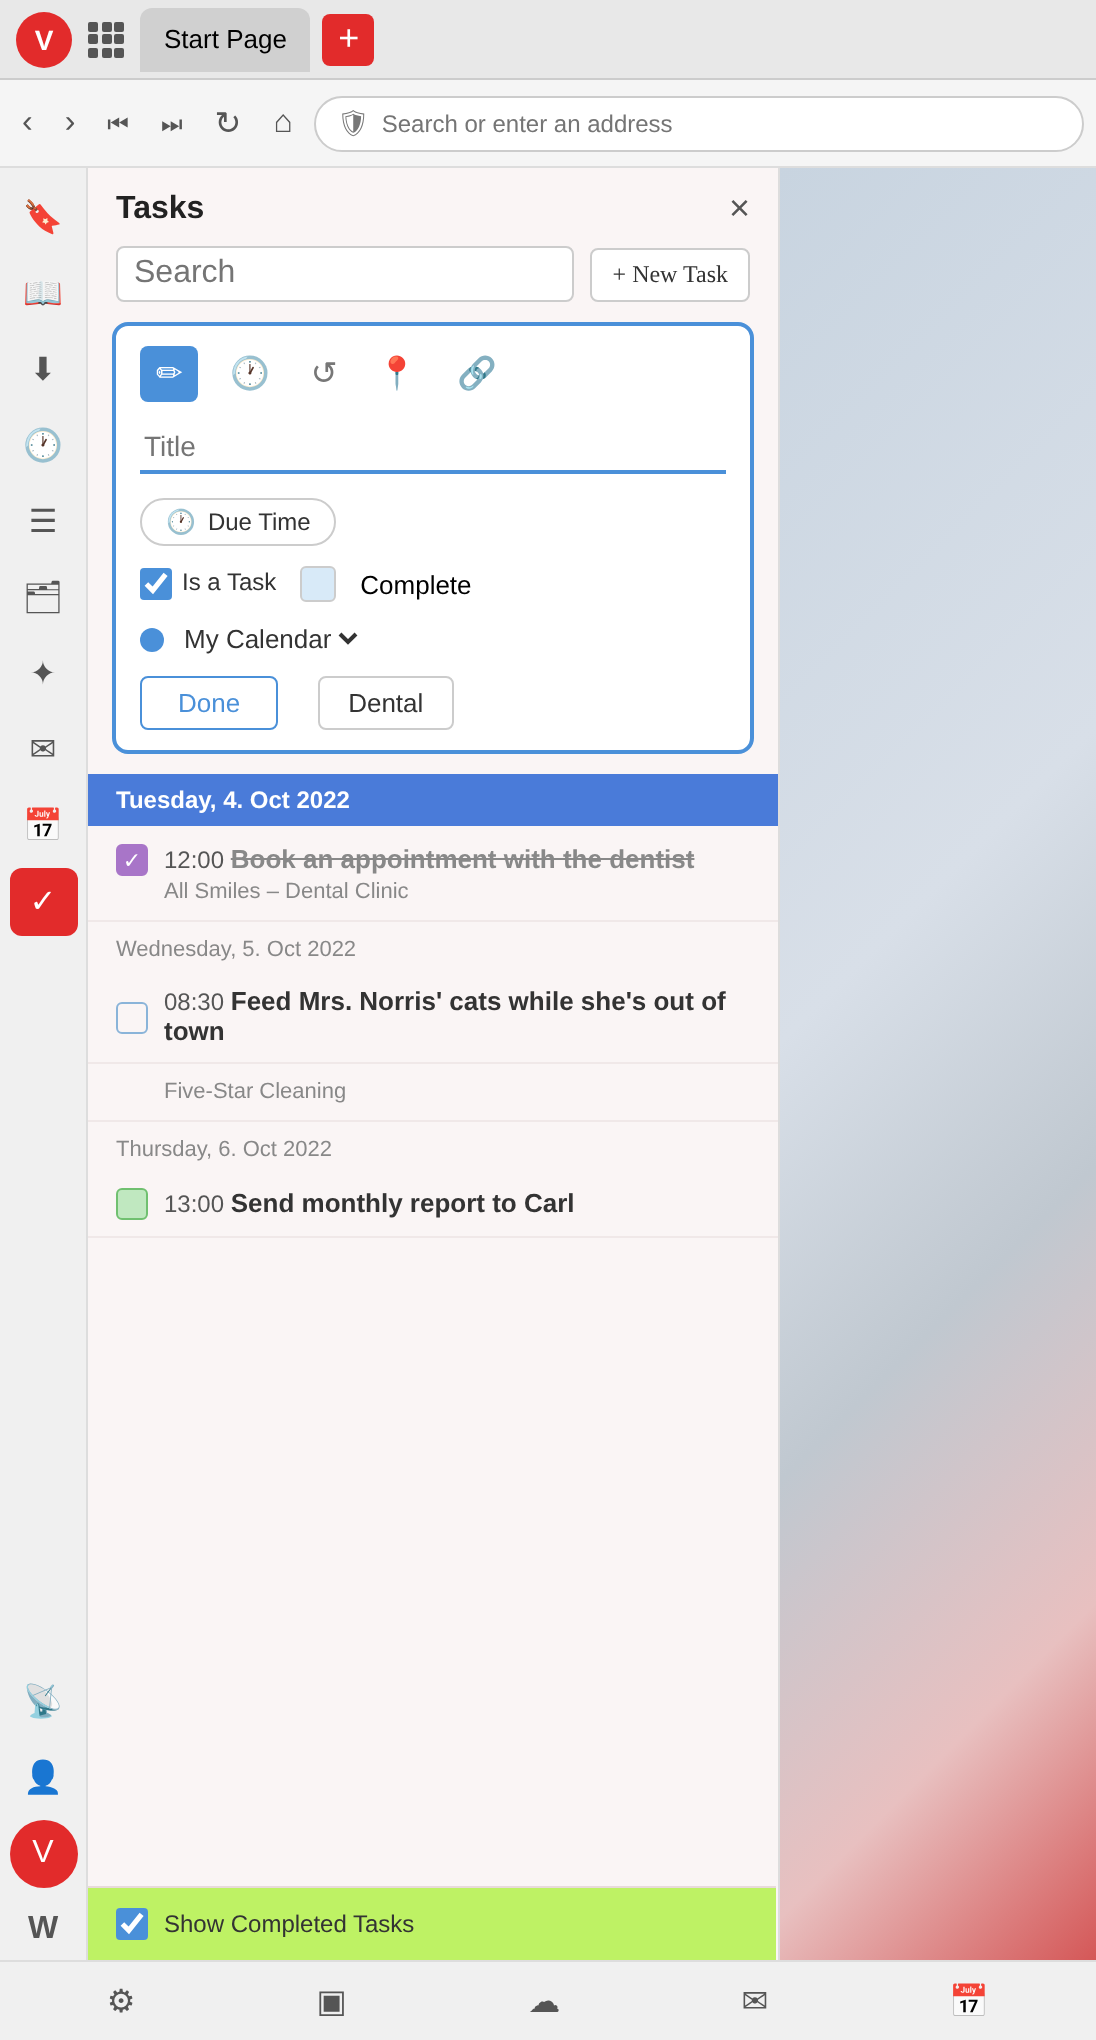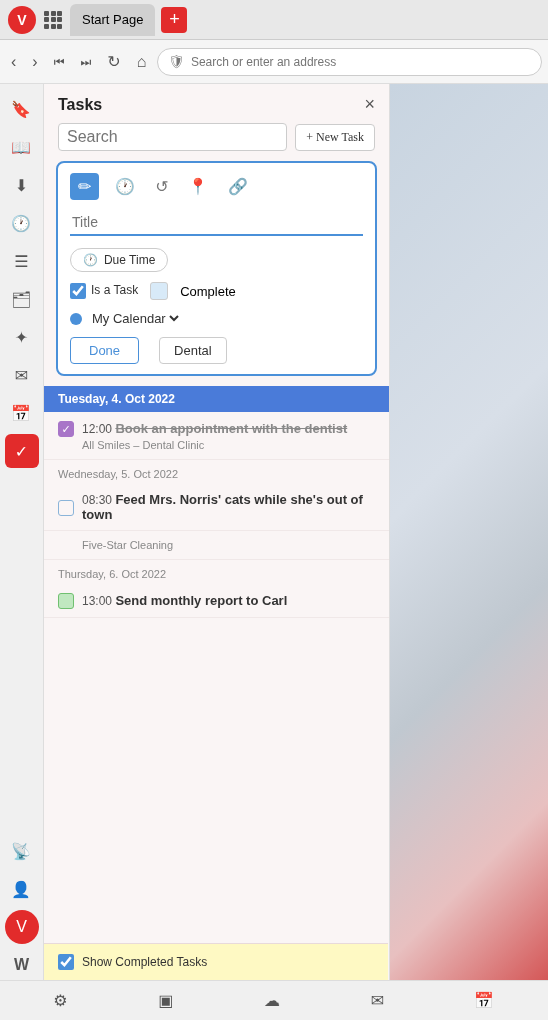--- a/index.html
+++ b/index.html
@@ -71,21 +71,21 @@
     .task-time { color: #555; font-size: 12px; }
     .task-title { font-size: 13px; color: #333; font-weight: bold; }
     .task-title.strikethrough { text-decoration: line-through; color: #888; }
     .task-subtitle { font-size: 11px; color: #888; padding-left: 24px; }
     .date-section-label { padding: 8px 14px 4px; font-size: 11px; color: #888; }
     .task-check.blue-outline { border-color: #8ab4d9; background: transparent; }
     .task-check.lavender { border-color: #c0a0e0; background: #e8d8f8; }
     .task-check.green { border-color: #70c070; background: #c0e8c0; }
 
     
-    .show-completed-row { position: absolute; bottom: 40px; left: 44px; right: 160px; background: #fef9c3; border-top: 1px solid #e8dada; padding: 10px 14px; display: flex; align-items: center; gap: 8px; }
+    .show-completed-row { position: absolute; bottom: 40px; left: 44px; right: 160px; background: #bef264; border-top: 1px solid #e8dada; padding: 10px 14px; display: flex; align-items: center; gap: 8px; }
     .show-completed-row input[type=checkbox] { width: 16px; height: 16px; accent-color: #4a90d9; }
     .show-completed-label { font-size: 12px; color: #333; }
 
     
     .content-area { flex: 1; background: #d0d8e0; position: relative; overflow: hidden; }
     .content-bg { width: 100%; height: 100%; background: linear-gradient(135deg, #c8d4e0 0%, #d8dfe8 40%, #c0c8d0 60%, #e8c0c0 80%, #d04040 100%); }
 
     
     .status-bar { position: absolute; bottom: 0; left: 0; right: 0; height: 40px; background: #f0f0f0; border-top: 1px solid #ddd; display: flex; align-items: center; justify-content: space-around; padding: 0 8px; }
     .status-icon { font-size: 16px; color: #555; cursor: pointer; }

